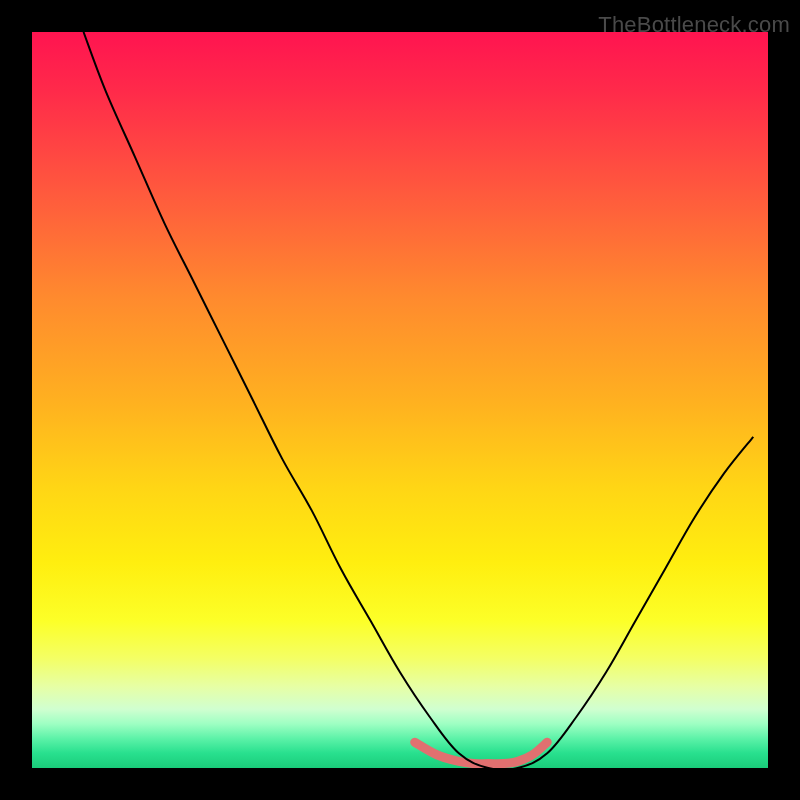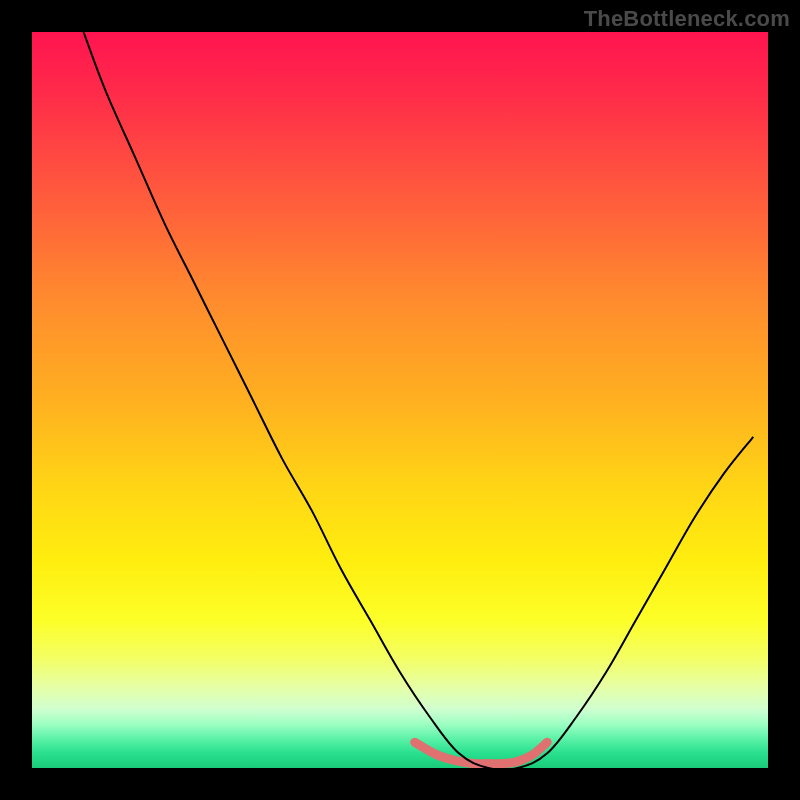--- a/index.html
+++ b/index.html
@@ -45,25 +45,25 @@
   }
   .plot-area svg {
     position: absolute;
     left: 0;
     top: 0;
     width: 736px;
     height: 736px;
   }
   .watermark {
     position: absolute;
-    top: 6px;
+    top: 12px;
     right: 10px;
     color: #4a4a4a;
     font-size: 22px;
-    font-weight: 700;
+    font-weight: 400;
     letter-spacing: 0.2px;
     user-select: none;
   }
 </style>
 </head>
 <body>
 
 <div class="frame">
   <div class="plot-area">
     <svg id="plot-svg" viewBox="0 0 736 736" preserveAspectRatio="none">

